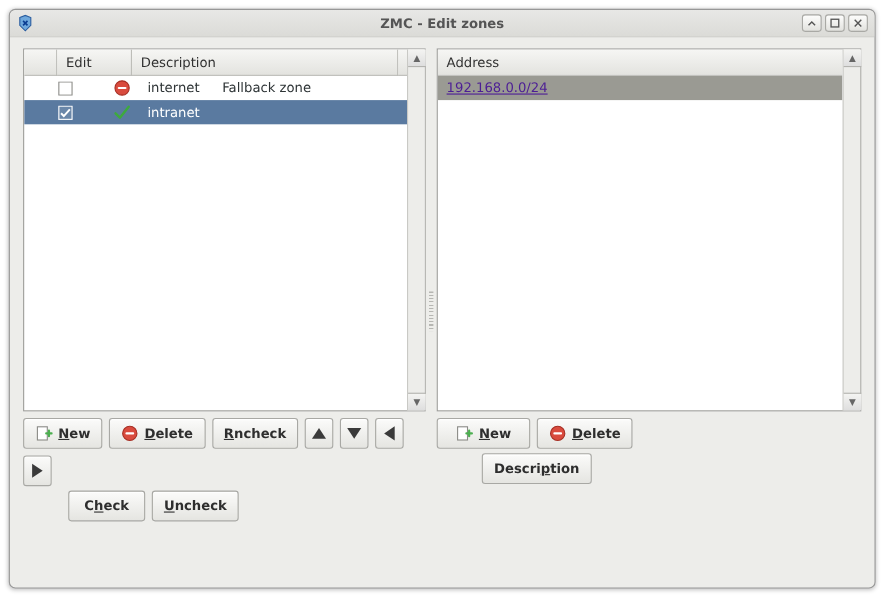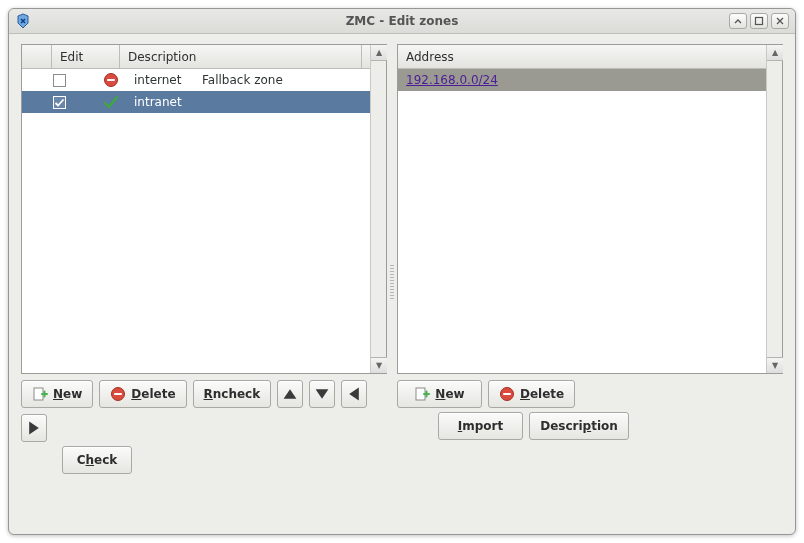--- a/index.html
+++ b/index.html
@@ -325,20 +325,23 @@
             <div class="btn small">
                 <svg viewBox="0 0 10 10" width="10" height="10">
                   <path d="M2 1 L8 5 L2 9 Z" fill="#3a3a3a"></path>
                 </svg>
               </div>
           </div>
           <div class="btnrow">
             <div class="btn">
                 <span>C<span class="ul">h</span>eck</span>
               </div>
+            <div class="btn">
+                <span><span class="ul">U</span>ncheck</span>
+              </div>
           </div>
         </div>
       </div>
 
       <div class="splitter">
           <div class="grip"></div>
         </div>
 
       <div class="pane-right">
         <div class="table-wrap">
@@ -369,23 +372,20 @@
             </div>
             <div class="btn">
               <svg viewBox="0 0 16 16">
                   <circle cx="8" cy="8" r="6.5" fill="#d94b3e" stroke="#a62f24"></circle>
                   <rect x="4" y="7" width="8" height="2" rx="1" fill="#fff"></rect>
                 </svg>
               <span><span class="ul">D</span>elete</span>
             </div>
           </div>
           <div class="btnrow">
-            <div class="btn">
-                <span><span class="ul">I</span>mport</span>
-              </div>
             <div class="btn" style="min-width:100px">
                 <span>Descri<span class="ul">p</span>tion</span>
               </div>
           </div>
         </div>
 
       </div>
 
     </div>
   </div>

